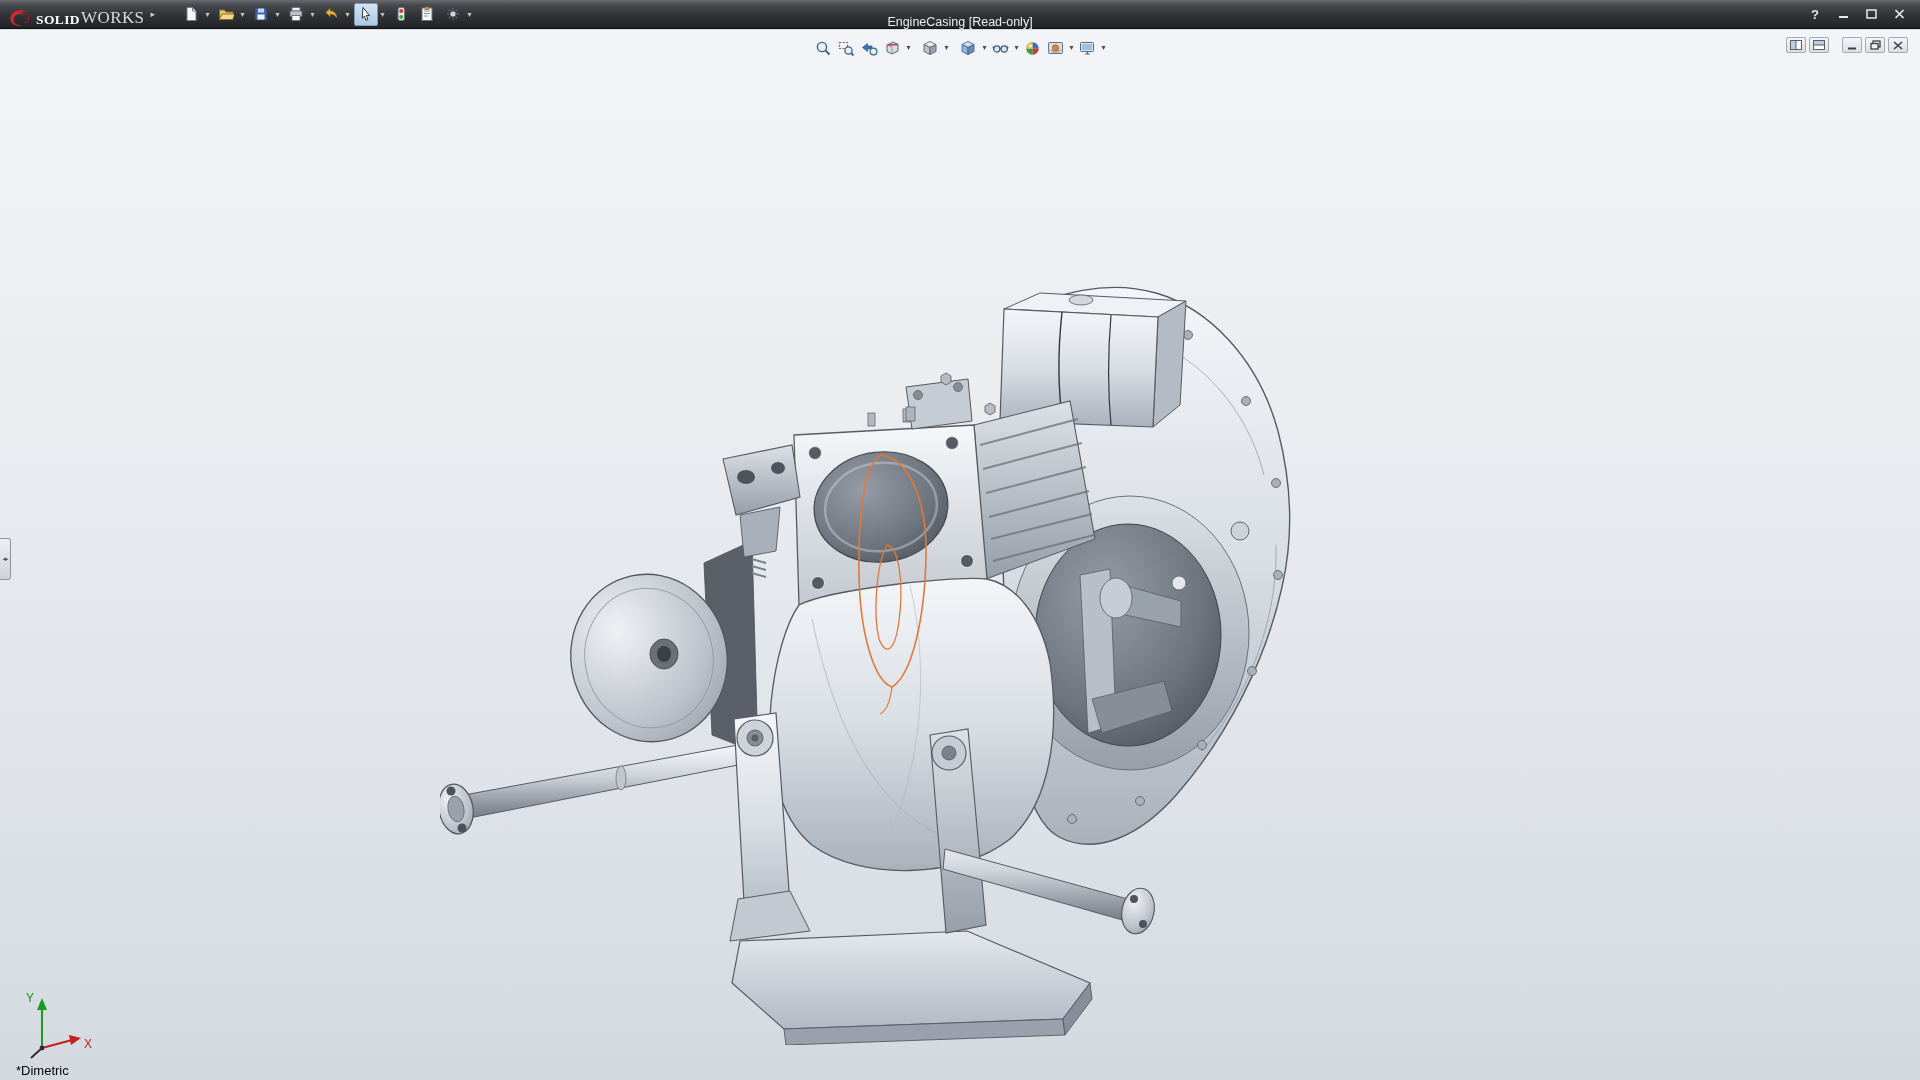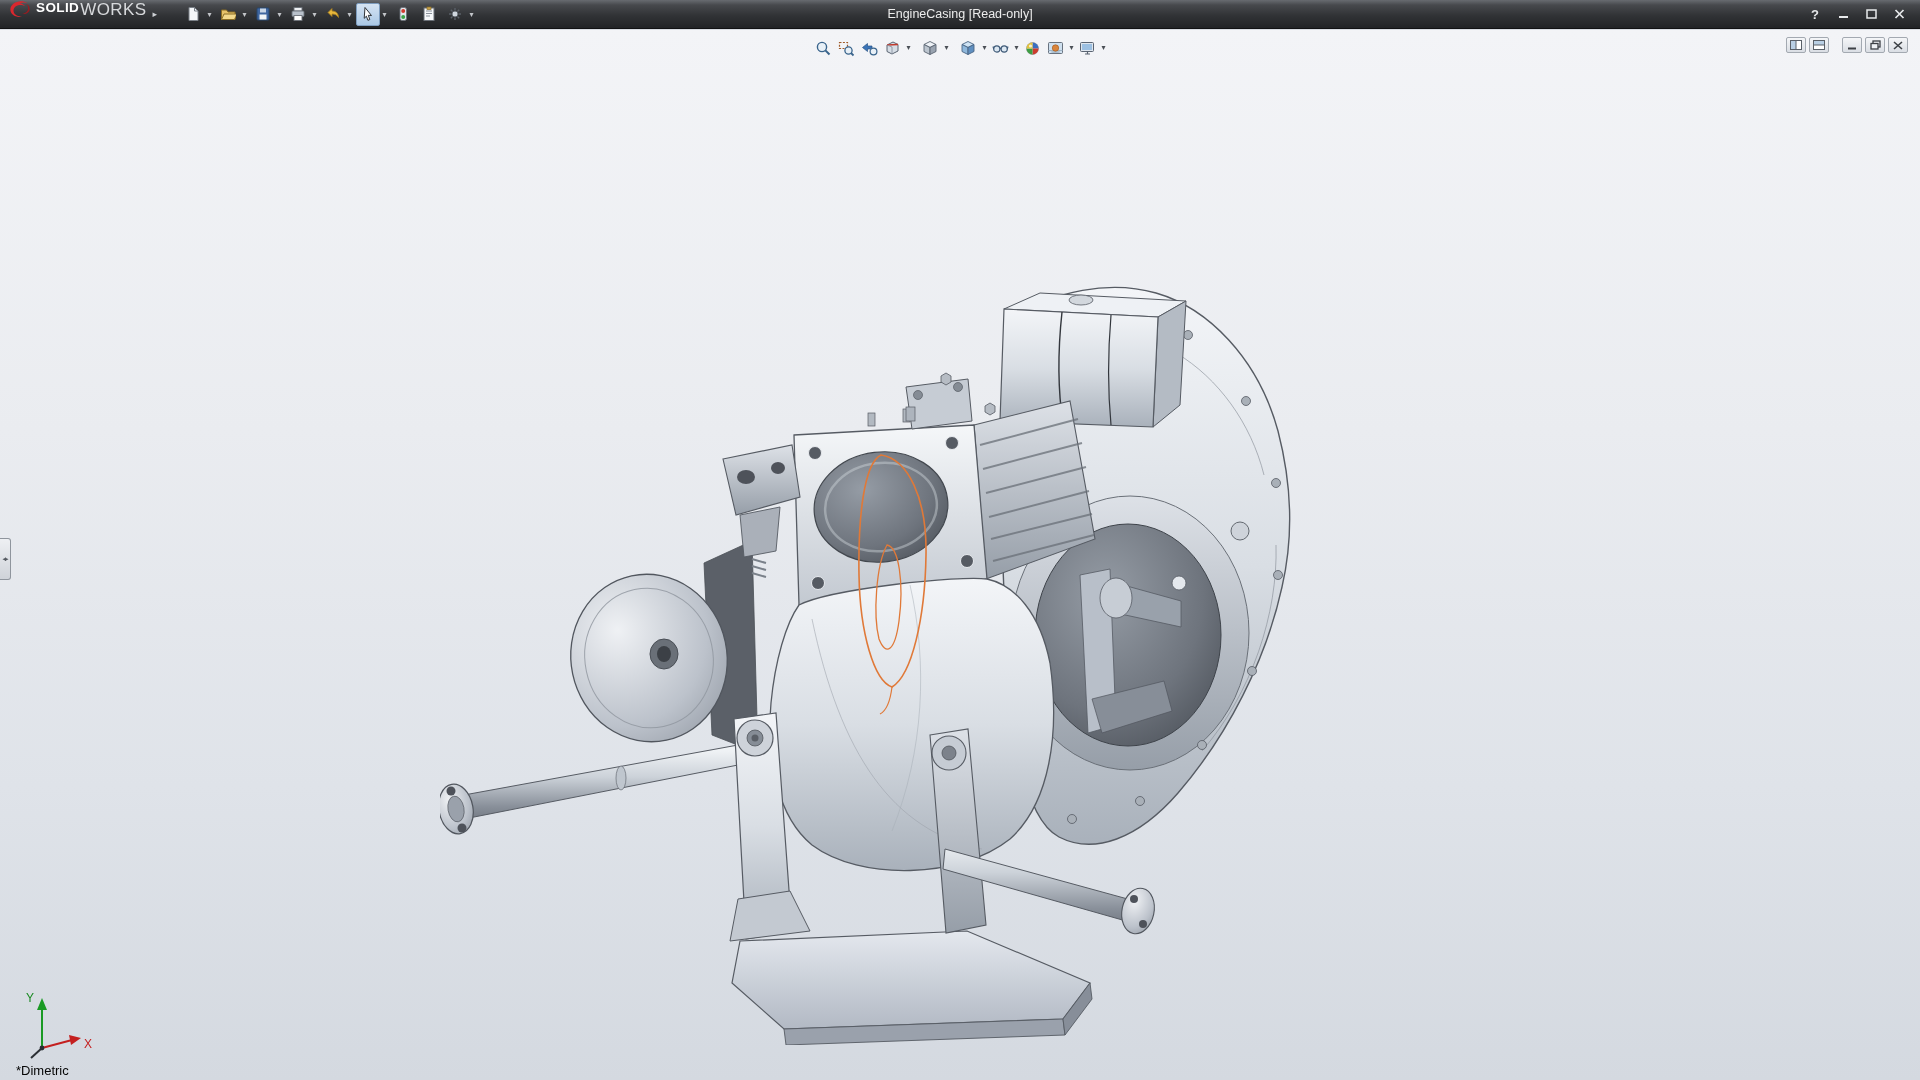--- a/index.html
+++ b/index.html
@@ -4,31 +4,31 @@
 <style>
   *{box-sizing:border-box}
   html,body{margin:0;padding:0;width:1920px;height:1080px;overflow:hidden;
     font-family:"Liberation Sans",sans-serif;background:#d8dce2;}
   .app{position:relative;width:1920px;height:1080px;}
 
   
   .titlebar{position:absolute;top:0;left:0;right:0;height:29px;display:flex;align-items:center;
     background:linear-gradient(180deg,#686b70 0%,#47494d 18%,#313336 55%,#212326 100%);
     border-bottom:1px solid #101113;}
-  .brand{display:flex;align-items:flex-start;gap:4px;padding:0 4px 0 8px;height:100%;}
+  .brand{display:flex;align-items:flex-end;gap:4px;padding:0 4px 0 8px;height:100%;font-family:Liberation Serif, serif;}
   .brand .b1{color:#ffffff;font-weight:bold;font-size:13.5px;letter-spacing:.4px;}
   .brand .b2{color:#d7d9dc;font-weight:normal;font-size:17px;letter-spacing:.4px;margin-left:-3px;}
   .flyout{color:#cdd0d4;font-size:9px;margin:0 6px 0 2px;cursor:default;}
   .tb{display:flex;align-items:center;margin-left:18px;}
   .tbi{display:flex;align-items:center;margin-right:2px;}
   .tbtn{width:24px;height:23px;display:flex;align-items:center;justify-content:center;
     background:transparent;border:1px solid transparent;border-radius:2px;padding:0;}
   .tbtn.active{background:linear-gradient(#d5e3f2,#aac8e6);border:1px solid #7d9cbe;}
   .dd{color:#c2c5c9;font-size:8px;width:9px;text-align:center;cursor:default;line-height:23px;}
-  .wtitle{position:absolute;left:50%;transform:translateX(-50%);top:0;line-height:29px;
+  .wtitle{position:absolute;left:50%;transform:translateX(-50%);top:8px;line-height:29px;
     color:#ececec;font-size:12.5px;white-space:nowrap;}
   .wctrl{margin-left:auto;display:flex;align-items:center;gap:2px;padding-right:8px;}
   .wbtn{width:26px;height:19px;display:flex;align-items:center;justify-content:center;
     background:transparent;border:none;color:#e6e8ea;font-size:13px;padding:0;font-weight:bold;}
 
   
   .viewport{position:absolute;top:30px;left:0;right:0;bottom:0;
     background:linear-gradient(180deg,#f3f4f7 0%,#eaecf0 38%,#dfe3e9 72%,#d4d9e0 100%);}
 
   

